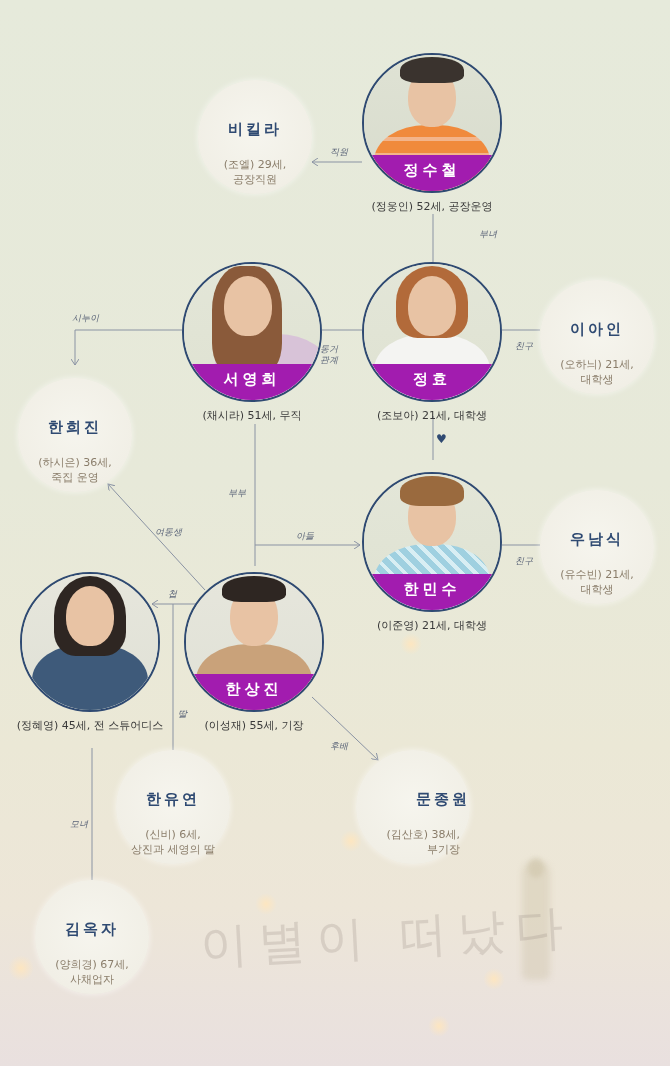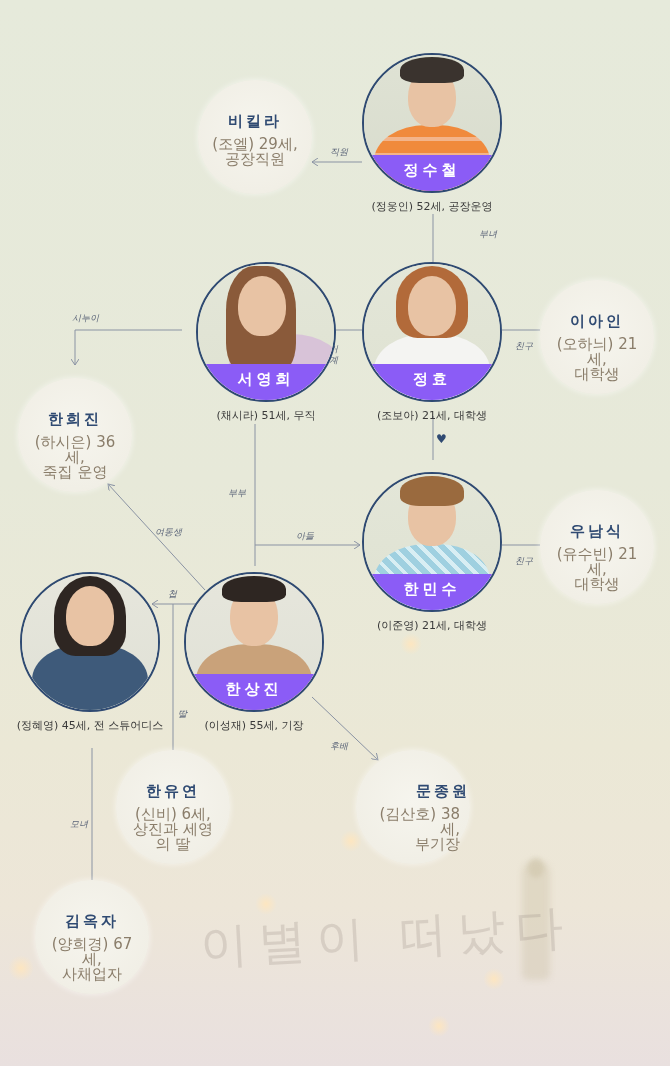--- a/index.html
+++ b/index.html
@@ -19,33 +19,33 @@
   .photo-node { position:absolute; width:140px; height:140px; }
   .photo-circle {
     position:absolute; left:0; top:0; width:136px; height:136px; border-radius:50%;
     border:2px solid #2f4a72; overflow:hidden; background: #dfe3d3;
   }
   .photo-bg { position:absolute; inset:0; }
   .photo-head { position:absolute; left:44px; top:12px; width:48px; height:60px; border-radius:50% 50% 45% 45%; background:#e8c3a4; }
   .photo-hair { position:absolute; left:36px; top:2px; width:64px; height:42px; border-radius:50% 50% 30% 30%; }
   .photo-body { position:absolute; left:10px; top:70px; width:116px; height:80px; border-radius:45% 45% 0 0; }
   .banner {
-    position:absolute; left:0; bottom:0; width:100%; height:36px; background:#8b5cf6;
+    position:absolute; left:0; bottom:0; width:100%; height:36px; background:#a21caf;
     color:#fff; text-align:center; font-size:15px; font-weight:bold; line-height:30px; letter-spacing:4px;
   }
   .photo-caption { position:absolute; top:146px; left:-40px; width:220px; text-align:center; font-size:11px; color:#3a3a3a; }
 
   .text-node {
     position:absolute; width:114px; height:114px; border-radius:50%;
     background: radial-gradient(circle at 50% 45%, #f6f5ee 0%, #f1efe6 70%, #ece9de 100%);
     box-shadow: 0 0 6px rgba(255,255,255,0.6);
     text-align:center;
   }
-  .text-node .name { display:block; margin-top:32px; font-size:15px; font-weight:bold; color:#2f4a72; letter-spacing:3px; }
-  .text-node .desc { display:block; margin-top:6px; font-size:15px; color:#8a7d6a; line-height:15px; padding:0 10px; }
+  .text-node .name { display:block; margin-top:40px; font-size:15px; font-weight:bold; color:#2f4a72; letter-spacing:3px; }
+  .text-node .desc { display:block; margin-top:18px; font-size:11px; color:#8a7d6a; line-height:15px; padding:0 10px; }
 
   .rel-label { position:absolute; font-size:9px; color:#5a6478; font-style:italic; white-space:nowrap; }
   .heart { position:absolute; color:#2f4a72; font-size:12px; }
 </style>
 </head>
 <body>
 
 <div class="bokeh" style="left:8px;top:955px;width:26px;height:26px;"></div>
 <div class="bokeh" style="left:255px;top:893px;width:22px;height:22px;"></div>
 <div class="bokeh" style="left:483px;top:968px;width:22px;height:22px;"></div>
@@ -113,21 +113,21 @@
   <div class="photo-circle">
     <div class="photo-bg" style="background:linear-gradient(#dfe2d4,#d8dccd);"></div>
     <div class="photo-body" style="background:repeating-linear-gradient(180deg,#f08a3c 0 12px,#f3b48a 12px 16px);"></div>
     <div class="photo-head"></div>
     <div class="photo-hair" style="background:#3a332e;height:26px;"></div>
     <div class="banner">정수철</div>
   </div>
   <div class="photo-caption">(정웅인) 52세, 공장운영</div>
 </div>
 
-<div class="photo-node" style="left:196px;top:262px;">
+<div class="photo-node" style="left:182px;top:262px;">
   <div class="photo-circle">
     <div class="photo-bg" style="background:linear-gradient(#e3e6d8,#dfe2d2);"></div>
     <div class="photo-body" style="background:#d8c3d8;left:30px;"></div>
     <div class="photo-hair" style="background:#8a5a3a;height:110px;left:28px;width:70px;border-radius:40% 40% 30% 30%;"></div>
     <div class="photo-head" style="left:40px;"></div>
     <div class="banner">서영희</div>
   </div>
   <div class="photo-caption">(채시라) 51세, 무직</div>
 </div>
 

